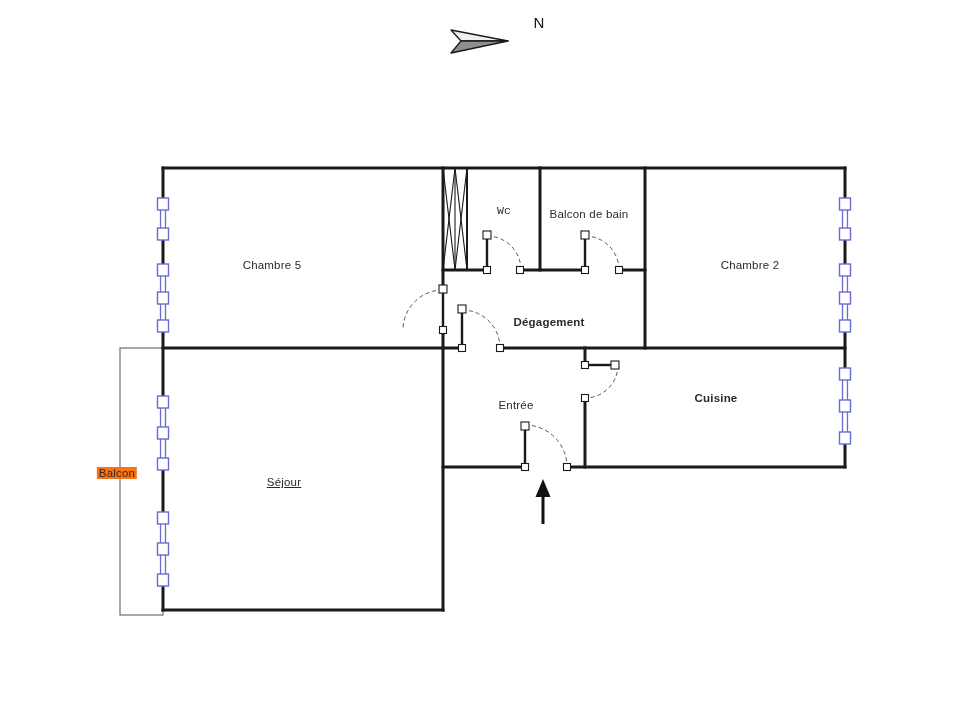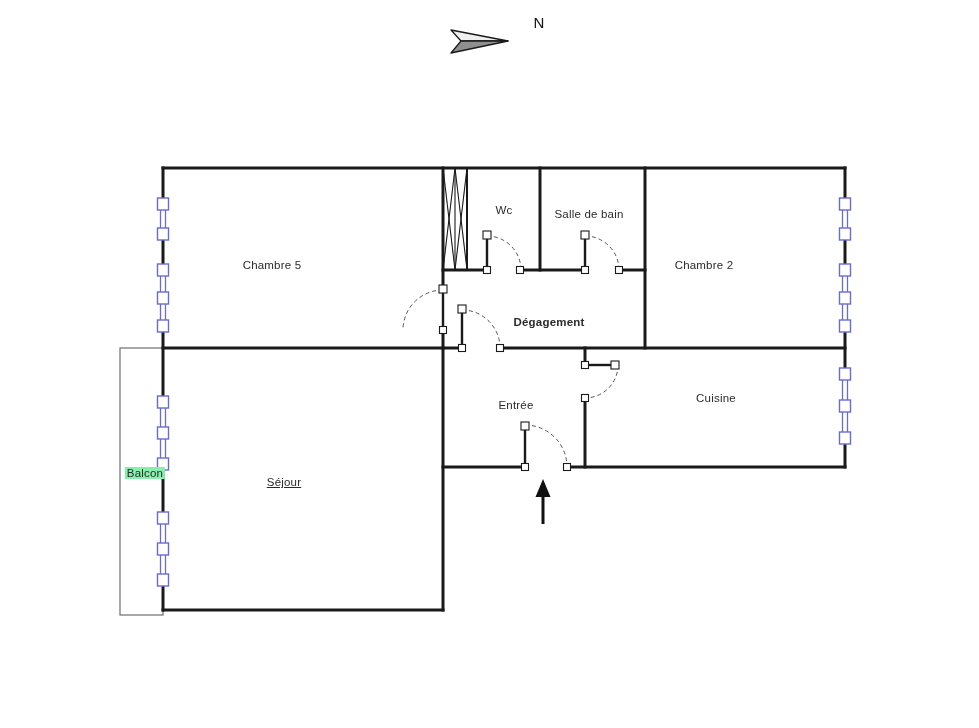--- a/index.html
+++ b/index.html
@@ -44,21 +44,21 @@
     color:var(--label-text,#2b2b2b);
     white-space:nowrap;
     letter-spacing:.2px;
   }
   .north-label{
     position:absolute;
     transform:translate(-50%,-50%);
     font-size:15px;
     color:#111;
   }
-  .bg-white{background:#86efac;padding:0 2px;margin-left:28px;}
+  .bg-white{background:#f97316;padding:0 2px;}
 </style>
 </head>
 <body>
 
 <div class="canvas">
 
   <svg class="plan-svg" width="979" height="728" viewBox="0 0 979 728">
 
     <rect class="balcony" x="120" y="348" width="43" height="267"></rect>
 
@@ -196,21 +196,21 @@
 
     <g class="entrance">
       <line x1="543" y1="524" x2="543" y2="496"></line>
       <polygon points="543,479 535.5,497 550.5,497"></polygon>
     </g>
   </svg>
 
   <div class="north-label" style="left:539px;top:22px;">N</div>
 
   <div class="room-label" style="left:272px;top:265px;">Chambre 5</div>
-  <div class="room-label" style="left:504px;top:210px;">Wc</div>
-  <div class="room-label" style="left:589px;top:214px;">Salle de bain</div>
-  <div class="room-label" style="left:704px;top:265px;">Chambre 2</div>
+  <div class="room-label" style="left:504px;top:210px;font-family:Liberation Mono, monospace;">Wc</div>
+  <div class="room-label" style="left:589px;top:214px;">Balcon de bain</div>
+  <div class="room-label" style="left:750px;top:265px;">Chambre 2</div>
   <div class="room-label" style="left:549px;top:322px;font-weight:bold;">Dégagement</div>
   <div class="room-label" style="left:516px;top:405px;">Entrée</div>
-  <div class="room-label" style="left:716px;top:398px;">Cuisine</div>
+  <div class="room-label" style="left:716px;top:398px;font-weight:bold;">Cuisine</div>
   <div class="room-label" style="left:284px;top:482px;text-decoration:underline;">Séjour</div>
   <div class="room-label bg-white" style="left:117px;top:473px;">Balcon</div>
 </div>
 
 </body></html>

